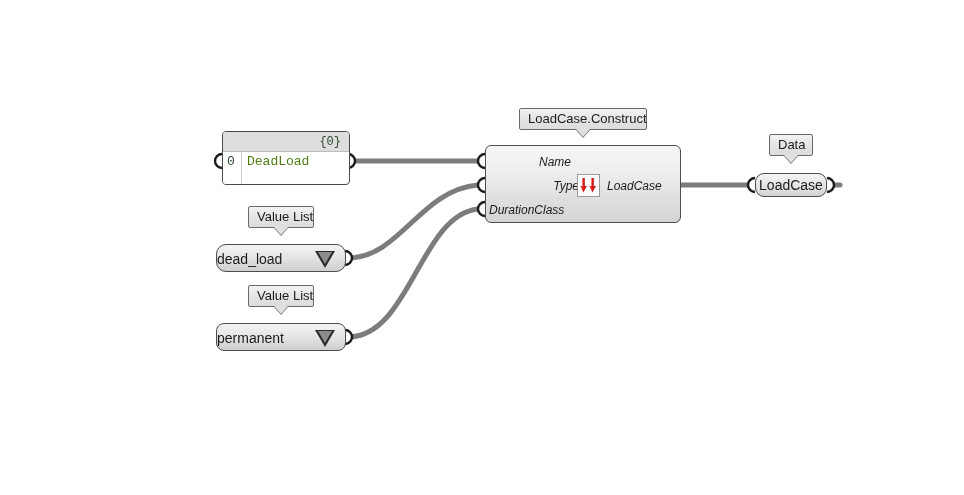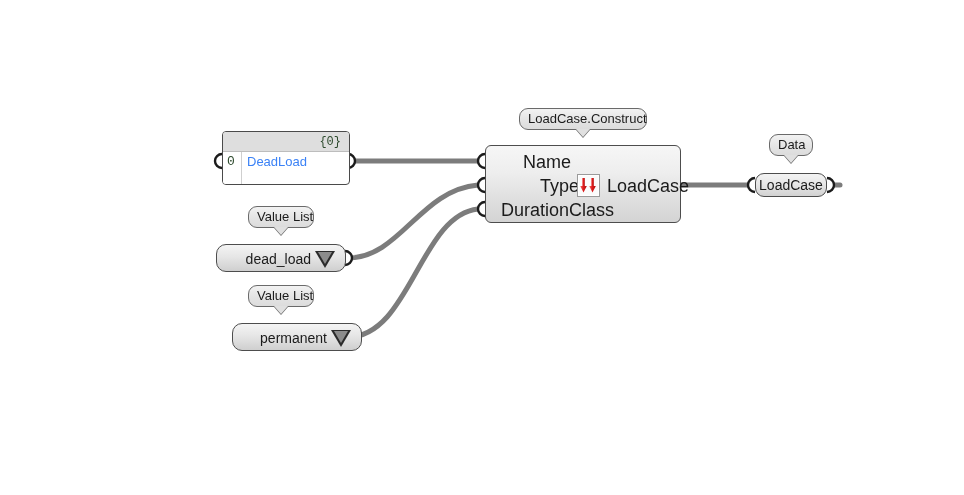--- a/index.html
+++ b/index.html
@@ -23,21 +23,21 @@
     width: 964px; height: 495px;
     pointer-events: none;
   }
 
   
   .tag {
     position: absolute;
     box-sizing: border-box;
     background: linear-gradient(to bottom, #f2f2f2 0%, #e4e4e4 55%, #dcdcdc 100%);
     border: 1px solid #6a6a6a;
-    border-radius: 9px;
+    border-radius: 2px;
     color: #1b1b1b;
     font-size: 13px;
     line-height: 20px;
     height: 22px;
     padding: 0 8px;
     white-space: nowrap;
     text-align: center;
   }
   .tag .tail {
     position: absolute;
@@ -89,41 +89,42 @@
     left: 0; top: 2px;
     width: 16px;
     text-align: center;
     font-family: "Liberation Mono", monospace;
     font-size: 13px;
     color: #2d4a2d;
   }
   .panel-val {
     position: absolute;
     left: 24px; top: 2px;
-    font-family: Liberation Sans, sans-serif;
+    font-family: Liberation Mono, monospace;
     font-size: 13px;
-    color: #3b82f6;
+    color: #4d7c0f;
     white-space: nowrap;
   }
 
   
   .component {
     position: absolute;
     box-sizing: border-box;
     background: linear-gradient(to bottom, #f6f6f6 0%, #eeeeee 35%, #dddddd 75%, #d4d4d4 100%);
     border: 1px solid #4d4d4d;
     border-radius: 6px;
   }
   .comp-row {
     position: absolute;
     height: 24px;
     line-height: 24px;
-    font-size: 18px;
+    font-size: 12px;
     color: #1b1b1b;
     white-space: nowrap;
+    font-style: italic;
   }
   .in-label {
     text-align: right;
   }
   .out-label {
     text-align: left;
   }
   .comp-icon {
     position: absolute;
     width: 23px;
@@ -139,21 +140,21 @@
     position: absolute;
     box-sizing: border-box;
     background: linear-gradient(to bottom, #f4f4f4 0%, #e6e6e6 45%, #cfcfcf 100%);
     border: 1px solid #4d4d4d;
     border-radius: 10px;
   }
   .vl-text {
     position: absolute;
     left: 0; right: 34px; top: 0; bottom: 0;
     line-height: 28px;
-    text-align: right;
+    text-align: left;
     font-size: 14px;
     color: #1b1b1b;
     white-space: nowrap;
   }
   .vl-arrow {
     position: absolute;
     right: 10px;
     top: 6px;
     width: 0; height: 0;
     border-left: 10px solid transparent;
@@ -254,21 +255,21 @@
   </div>
   <div class="valuelist" style="left:216px; top:244px; width:130px; height:28px;">
     <div class="vl-text">dead_load</div>
     <div class="vl-arrow"></div>
   </div>
 
   <div class="tag" style="left:248px; top:285px; width:66px;">
     <span>Value List</span>
     <span class="tail"></span>
   </div>
-  <div class="valuelist" style="left:232px; top:323px; width:130px; height:28px;">
+  <div class="valuelist" style="left:216px; top:323px; width:130px; height:28px;border-radius:8px;">
     <div class="vl-text">permanent</div>
     <div class="vl-arrow"></div>
   </div>
 
   <div class="tag" style="left:519px; top:108px; width:128px;">
     <span>LoadCase.Construct</span>
     <span class="tail"></span>
   </div>
 
   <div class="component" style="left:485px; top:145px; width:196px; height:78px;">
@@ -290,21 +291,21 @@
           <rect x="4.2" y="3" width="2.6" height="9"></rect>
           <polygon points="2.2,11 8.8,11 5.5,17.5"></polygon>
           <rect x="13.2" y="3" width="2.6" height="9"></rect>
           <polygon points="11.2,11 17.8,11 14.5,17.5"></polygon>
         </g>
       </svg>
     </div>
 
     <div class="comp-row out-label" style="left:121px; top:28px; width:80px;">LoadCase</div>
 
-    <div class="comp-row in-label" style="left:12px; top:52px; width:85px; text-align:left; padding-left:3px;">DurationClass</div>
+    <div class="comp-row in-label" style="left:0px; top:52px; width:85px; text-align:left; padding-left:3px;">DurationClass</div>
   </div>
 
   <div class="tag" style="left:769px; top:134px; width:44px;text-align:center;">
     <span>Data</span>
     <span class="tail"></span>
   </div>
 
   <div class="param" style="left:755px; top:173px; width:72px; height:24px; line-height:22px;">
     <span>LoadCase</span>
   </div>

